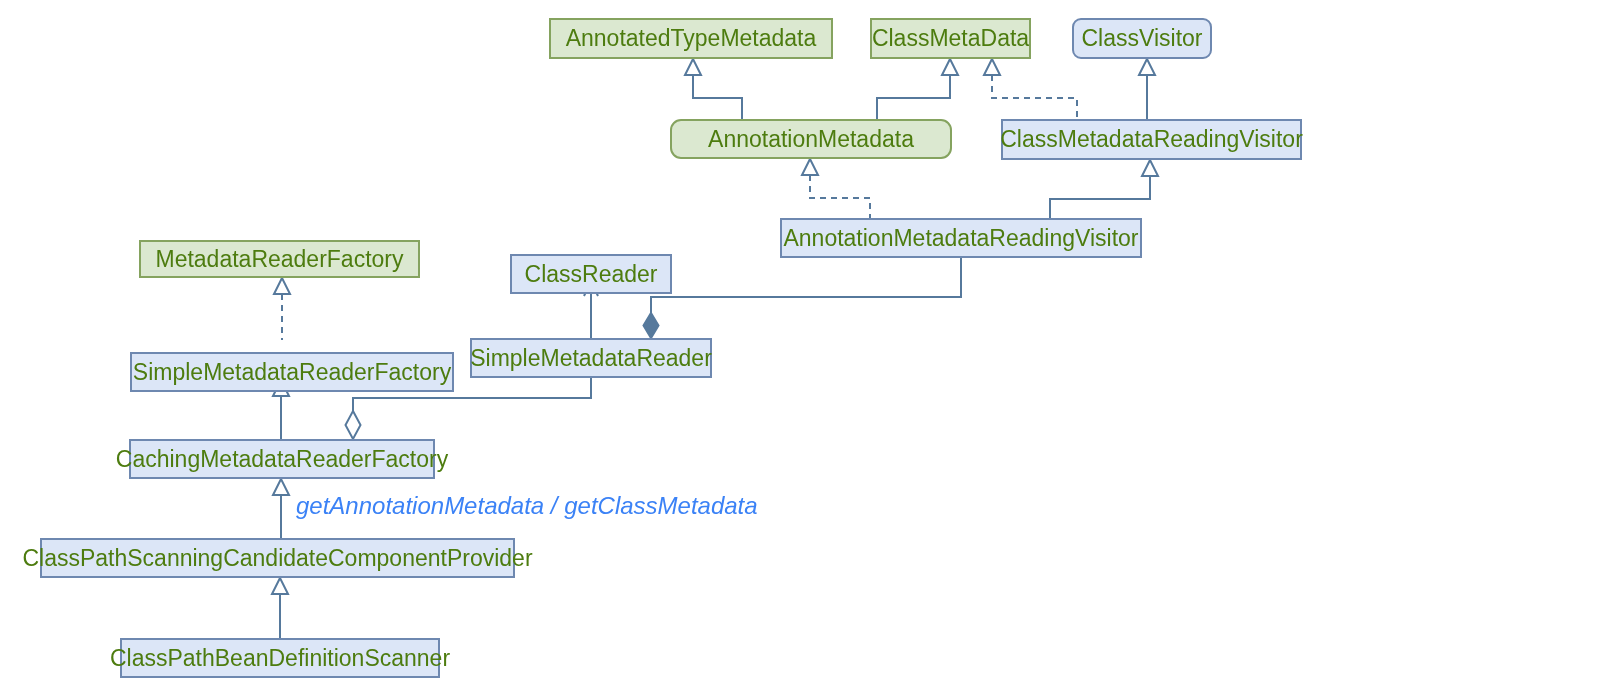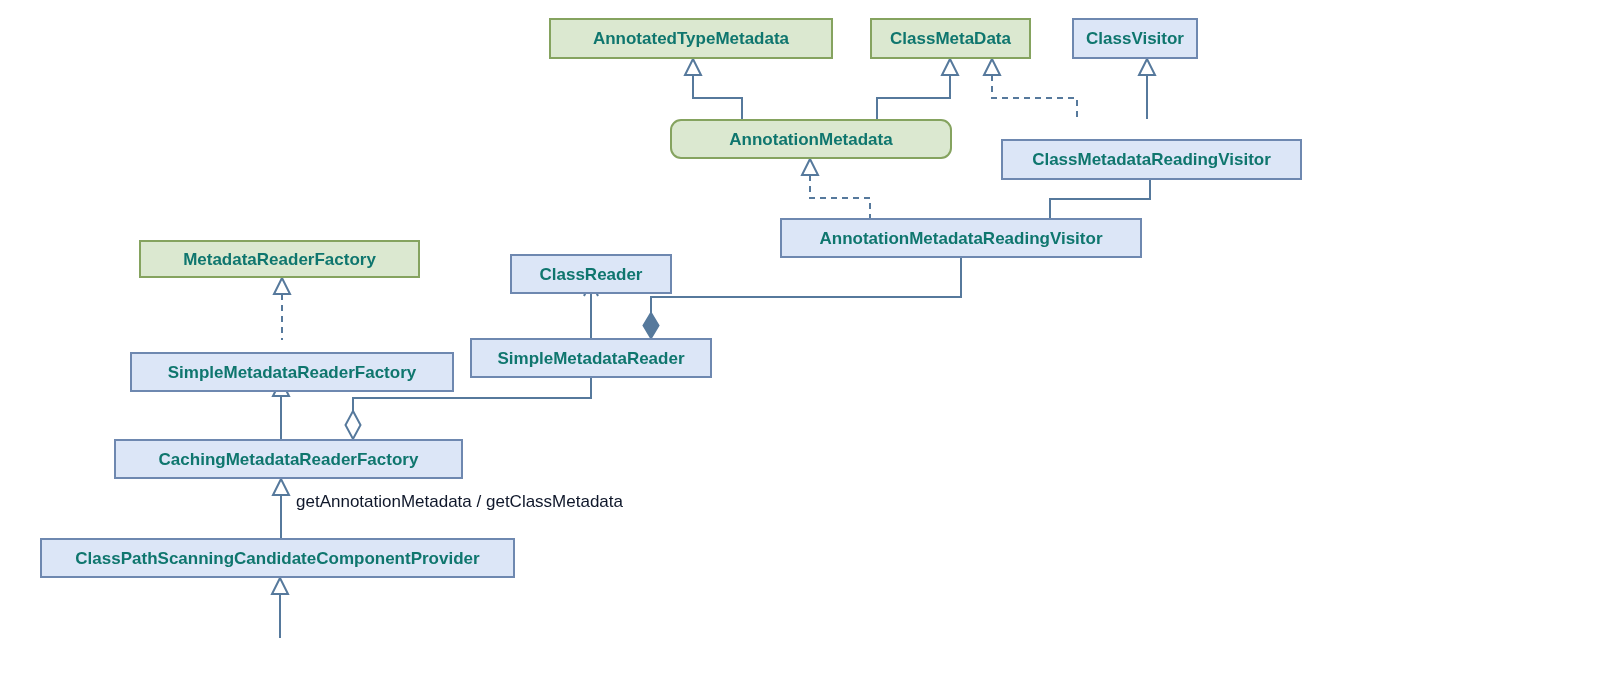--- a/index.html
+++ b/index.html
@@ -19,39 +19,39 @@
     position: absolute;
     left: 0;
     top: 0;
   }
   .node {
     position: absolute;
     box-sizing: border-box;
     display: flex;
     align-items: center;
     justify-content: center;
-    font-size: 17px;
+    font-size: 23px;
     line-height: 1;
-    color: #0f766e;
+    color: #4d7c0f;
     white-space: nowrap;
     border: 2px solid #6e88b0;
     background: #dce6f7;
-    font-weight: bold;
   }
   .node.iface {
     background: #dbe8d0;
     border-color: #85a35f;
   }
   .edge-label {
     position: absolute;
     left: 296px;
     top: 492px;
-    font-size: 17px;
-    color: #0f172a;
+    font-size: 24px;
+    color: #3b82f6;
     white-space: nowrap;
+    font-style: italic;
   }
 </style>
 </head>
 <body>
 
 <div id="canvas">
 
   <svg id="edges" width="1620" height="694" viewBox="0 0 1620 694" stroke="#56799c" stroke-width="2" fill="none">
 
     <g>
@@ -117,36 +117,37 @@
     <g>
       <path d="M280 594 L280 638"></path>
       <path d="M280 578 L272 594 L288 594 Z" fill="#ffffff"></path>
     </g>
   </svg>
 
   <div class="node iface" style="left:549px; top:18px;  width:284px; height:41px;">AnnotatedTypeMetadata</div>
 
   <div class="node iface" style="left:870px; top:18px;  width:161px; height:41px;text-align:right;">ClassMetaData</div>
 
-  <div class="node" style="left:1072px; top:18px; width:126px; height:41px;">ClassVisitor</div>
+  <div class="node" style="left:1072px; top:18px; width:140px; height:41px;border-radius:9px;">ClassVisitor</div>
 
   <div class="node iface" style="left:670px; top:119px; width:282px; height:40px;border-radius:11px;">AnnotationMetadata</div>
 
-  <div class="node" style="left:1001px; top:119px; width:301px; height:41px;margin-top:20px;">ClassMetadataReadingVisitor</div>
+  <div class="node" style="left:1001px; top:119px; width:301px; height:41px;">ClassMetadataReadingVisitor</div>
 
   <div class="node" style="left:780px; top:218px; width:362px; height:40px;">AnnotationMetadataReadingVisitor</div>
 
   <div class="node iface" style="left:139px; top:240px; width:281px; height:38px;text-align:center;">MetadataReaderFactory</div>
 
   <div class="node" style="left:510px; top:254px; width:162px; height:40px;">ClassReader</div>
 
   <div class="node" style="left:130px; top:352px; width:324px; height:40px;">SimpleMetadataReaderFactory</div>
 
   <div class="node" style="left:470px; top:338px; width:242px; height:40px;text-align:center;">SimpleMetadataReader</div>
 
-  <div class="node" style="left:114px; top:439px; width:349px; height:40px;">CachingMetadataReaderFactory</div>
+  <div class="node" style="left:129px; top:439px; width:306px; height:40px;">CachingMetadataReaderFactory</div>
 
   <div class="node" style="left:40px; top:538px; width:475px; height:40px;">ClassPathScanningCandidateComponentProvider</div>
 
+  <div class="node" style="left:120px; top:638px; width:320px; height:40px;">ClassPathBeanDefinitionScanner</div>
 
   <div class="edge-label">getAnnotationMetadata / getClassMetadata</div>
 
 </div>
 
 </body></html>

